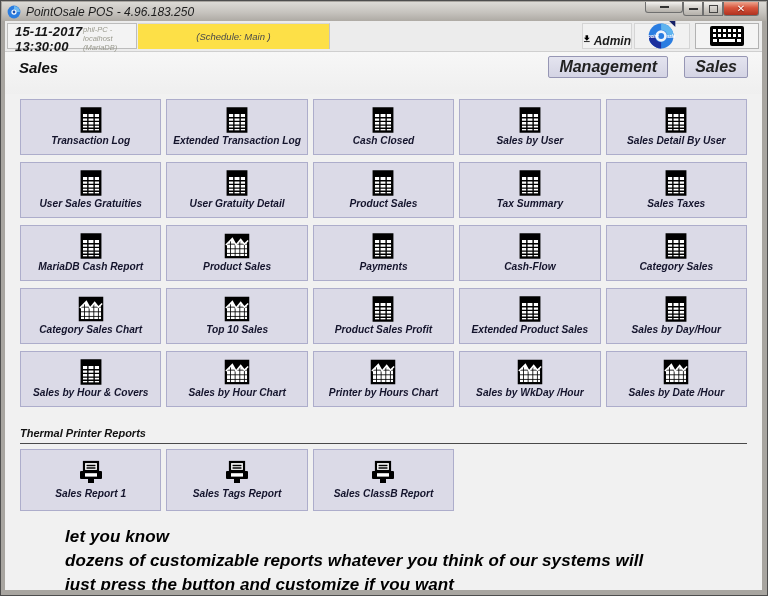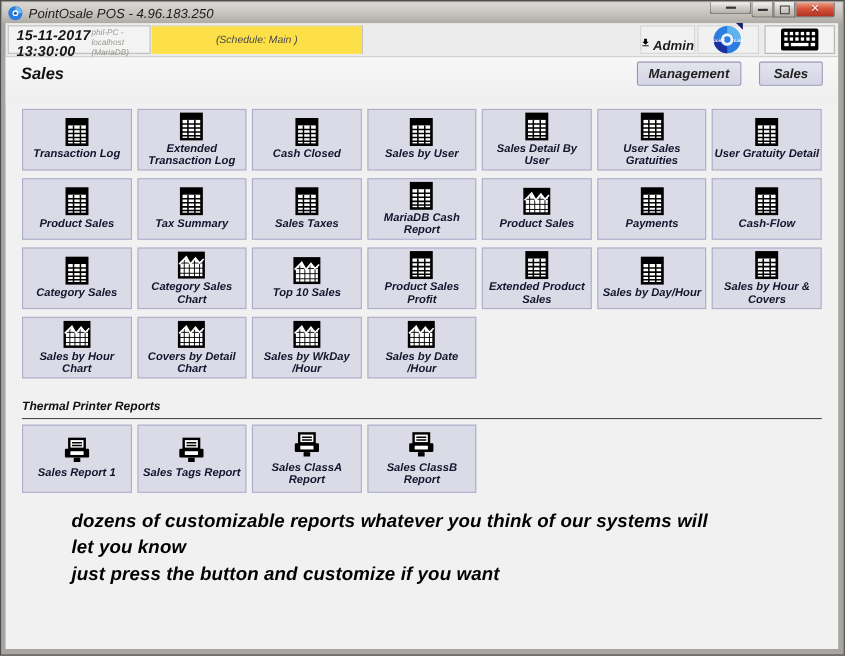--- a/index.html
+++ b/index.html
@@ -48,24 +48,24 @@
   .cell-logo{right:72px;width:56px;display:flex;align-items:center;justify-content:center;background:#f1f1f1;border:1px solid #d5d5d5;}
   .cell-kbd{right:3px;width:64px;border:1px solid #b2b2b2;background:#f4f4f4;
     display:flex;align-items:center;justify-content:center;cursor:pointer;}
   
   .content{position:absolute;left:4px;right:5px;top:51px;bottom:5px;background:#f1f1f1;overflow:hidden;}
   .page-head{position:relative;height:42px;background:linear-gradient(#f7f7f7,#efefef);}
   .page-title{position:absolute;left:14px;top:7px;font-size:15px;font-weight:bold;color:#111;}
   .head-btns{position:absolute;right:14px;top:4px;display:flex;gap:16px;}
   .hbtn{min-width:58px;height:22px;padding:0 10px;box-sizing:border-box;
     background:linear-gradient(#e4e4ef,#d4d4e4);border:1px solid #9696b4;border-radius:2px;
-    font-size:12px;font-weight:bold;color:#222;display:flex;align-items:center;justify-content:center;cursor:pointer;}
+    font-size:16px;font-weight:bold;color:#222;display:flex;align-items:center;justify-content:center;cursor:pointer;}
   .section{margin:10px 15px 0;border-bottom:1px solid #4a4a4a;padding-bottom:2px;}
   .section-label{font-size:11px;font-weight:bold;color:#111;}
-  .grid{display:grid;grid-template-columns:repeat(7,1fr);gap:7px 5px;margin:5px 15px 0;}
+  .grid{display:grid;grid-template-columns:repeat(5,1fr);gap:7px 5px;margin:5px 15px 0;}
   .rbtn{height:56px;box-sizing:border-box;background:#dbdae7;border:1px solid #adadcb;
     display:flex;flex-direction:column;align-items:center;justify-content:center;gap:2px;
     padding:2px 1px;cursor:pointer;}
   .rbtn .ricon{flex:0 0 auto;display:flex;align-items:center;justify-content:center;}
   .rbtn .rlabel{font-size:10.2px;font-weight:bold;color:#14142c;text-align:center;line-height:1.12;}
   .thermal-grid .rbtn{height:62px;}
   .marketing{margin:14px 0 0 60px;}
   .mline{font-size:17px;font-weight:bold;color:#000;line-height:1.42;letter-spacing:.1px;}
 </style>
 </head>
@@ -410,21 +410,21 @@
 
         <div class="rbtn">
           <span class="ricon">
             <svg viewBox="0 0 28 28" width="26" height="26">
               <rect x="2" y="2" width="24" height="24" fill="#fff" stroke="#000" stroke-width="2.4"></rect>
               <path d="M2 7h24 M2 12h24 M2 17h24 M2 22h24 M7 2v24 M12 2v24 M17 2v24 M22 2v24" stroke="#000" stroke-width="0.9" fill="none"></path>
               <polygon points="2,2 26,2 26,8 22,12 18,7 13,13 9,6 2,13" fill="#000"></polygon>
               <polyline points="2,13 9,6 13,13 18,7 22,12 26,8" fill="none" stroke="#fff" stroke-width="1.6"></polyline>
             </svg>
           </span>
-          <span class="rlabel">Covers by Detail Chart</span>
+          <span class="rlabel">Printer by Hours Chart</span>
         </div>
 
         <div class="rbtn">
           <span class="ricon">
             <svg viewBox="0 0 28 28" width="26" height="26">
               <rect x="2" y="2" width="24" height="24" fill="#fff" stroke="#000" stroke-width="2.4"></rect>
               <path d="M2 7h24 M2 12h24 M2 17h24 M2 22h24 M7 2v24 M12 2v24 M17 2v24 M22 2v24" stroke="#000" stroke-width="0.9" fill="none"></path>
               <polygon points="2,2 26,2 26,8 22,12 18,7 13,13 9,6 2,13" fill="#000"></polygon>
               <polyline points="2,13 9,6 13,13 18,7 22,12 26,8" fill="none" stroke="#fff" stroke-width="1.6"></polyline>
             </svg>
@@ -470,47 +470,35 @@
               <rect x="7" y="2" width="14" height="9" fill="#fff" stroke="#000" stroke-width="2.2"></rect>
               <path d="M9.5 5.5h9 M9.5 8h9" stroke="#000" stroke-width="1.4"></path>
               <rect x="3" y="11" width="22" height="8" rx="1" fill="#000"></rect>
               <rect x="8" y="13.2" width="12" height="3.4" fill="#fff"></rect>
               <rect x="11" y="19" width="6" height="4" fill="#000"></rect>
             </svg>
           </span>
           <span class="rlabel">Sales Tags Report</span>
         </div>
 
+
         <div class="rbtn">
           <span class="ricon">
             <svg viewBox="0 0 28 26" width="28" height="26">
               <rect x="7" y="2" width="14" height="9" fill="#fff" stroke="#000" stroke-width="2.2"></rect>
               <path d="M9.5 5.5h9 M9.5 8h9" stroke="#000" stroke-width="1.4"></path>
               <rect x="3" y="11" width="22" height="8" rx="1" fill="#000"></rect>
               <rect x="8" y="13.2" width="12" height="3.4" fill="#fff"></rect>
               <rect x="11" y="19" width="6" height="4" fill="#000"></rect>
             </svg>
           </span>
-          <span class="rlabel">Sales ClassA Report</span>
-        </div>
-
-        <div class="rbtn">
-          <span class="ricon">
-            <svg viewBox="0 0 28 26" width="28" height="26">
-              <rect x="7" y="2" width="14" height="9" fill="#fff" stroke="#000" stroke-width="2.2"></rect>
-              <path d="M9.5 5.5h9 M9.5 8h9" stroke="#000" stroke-width="1.4"></path>
-              <rect x="3" y="11" width="22" height="8" rx="1" fill="#000"></rect>
-              <rect x="8" y="13.2" width="12" height="3.4" fill="#fff"></rect>
-              <rect x="11" y="19" width="6" height="4" fill="#000"></rect>
-            </svg>
-          </span>
           <span class="rlabel">Sales ClassB Report</span>
         </div>
       </div>
 
     <div class="marketing">
+      <div class="mline">let you know</div>
       <div class="mline">dozens of customizable reports whatever you think of our systems will</div>
-      <div class="mline">let you know</div>
       <div class="mline">just press the button and customize if you want</div>
     </div>
 
   </div>
 </div>
 
 </body></html>

